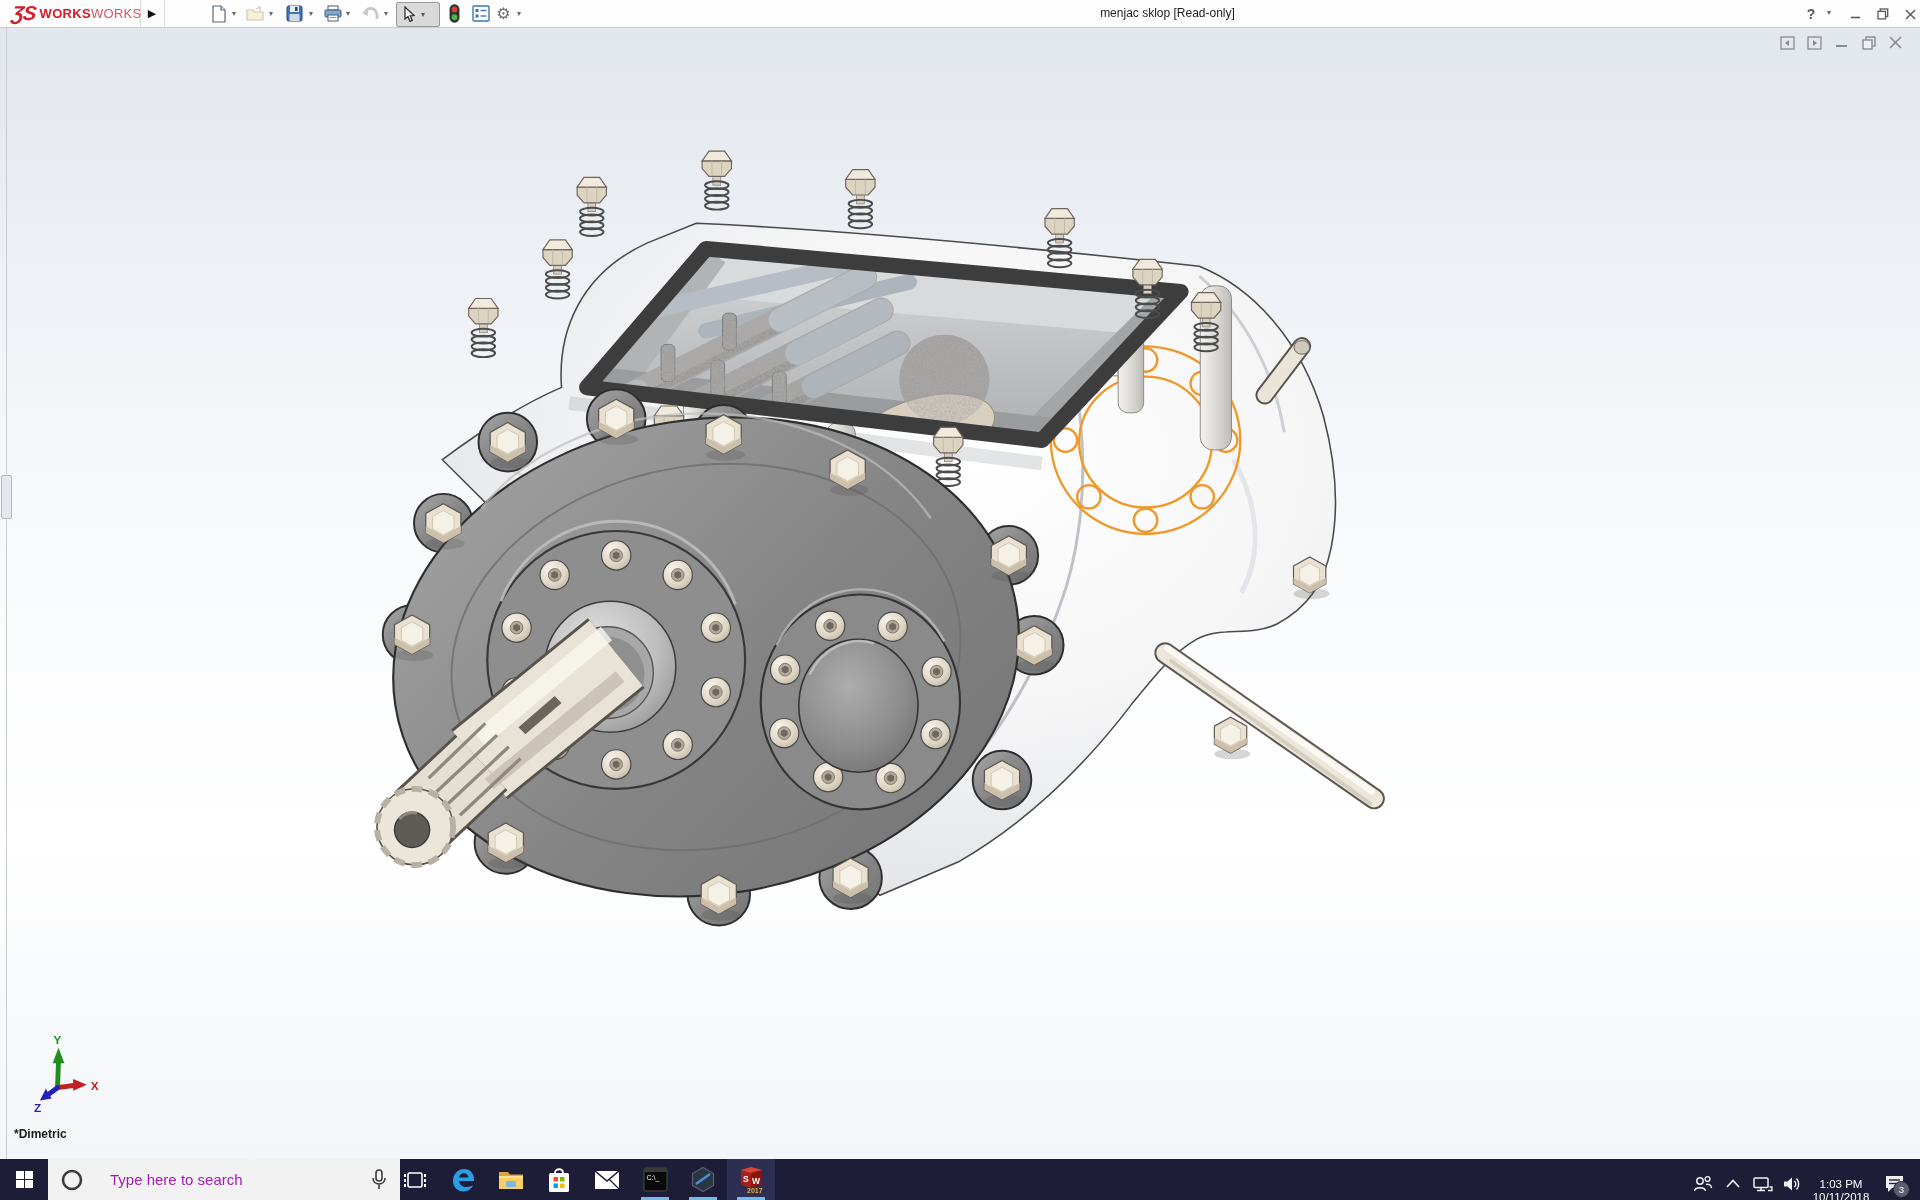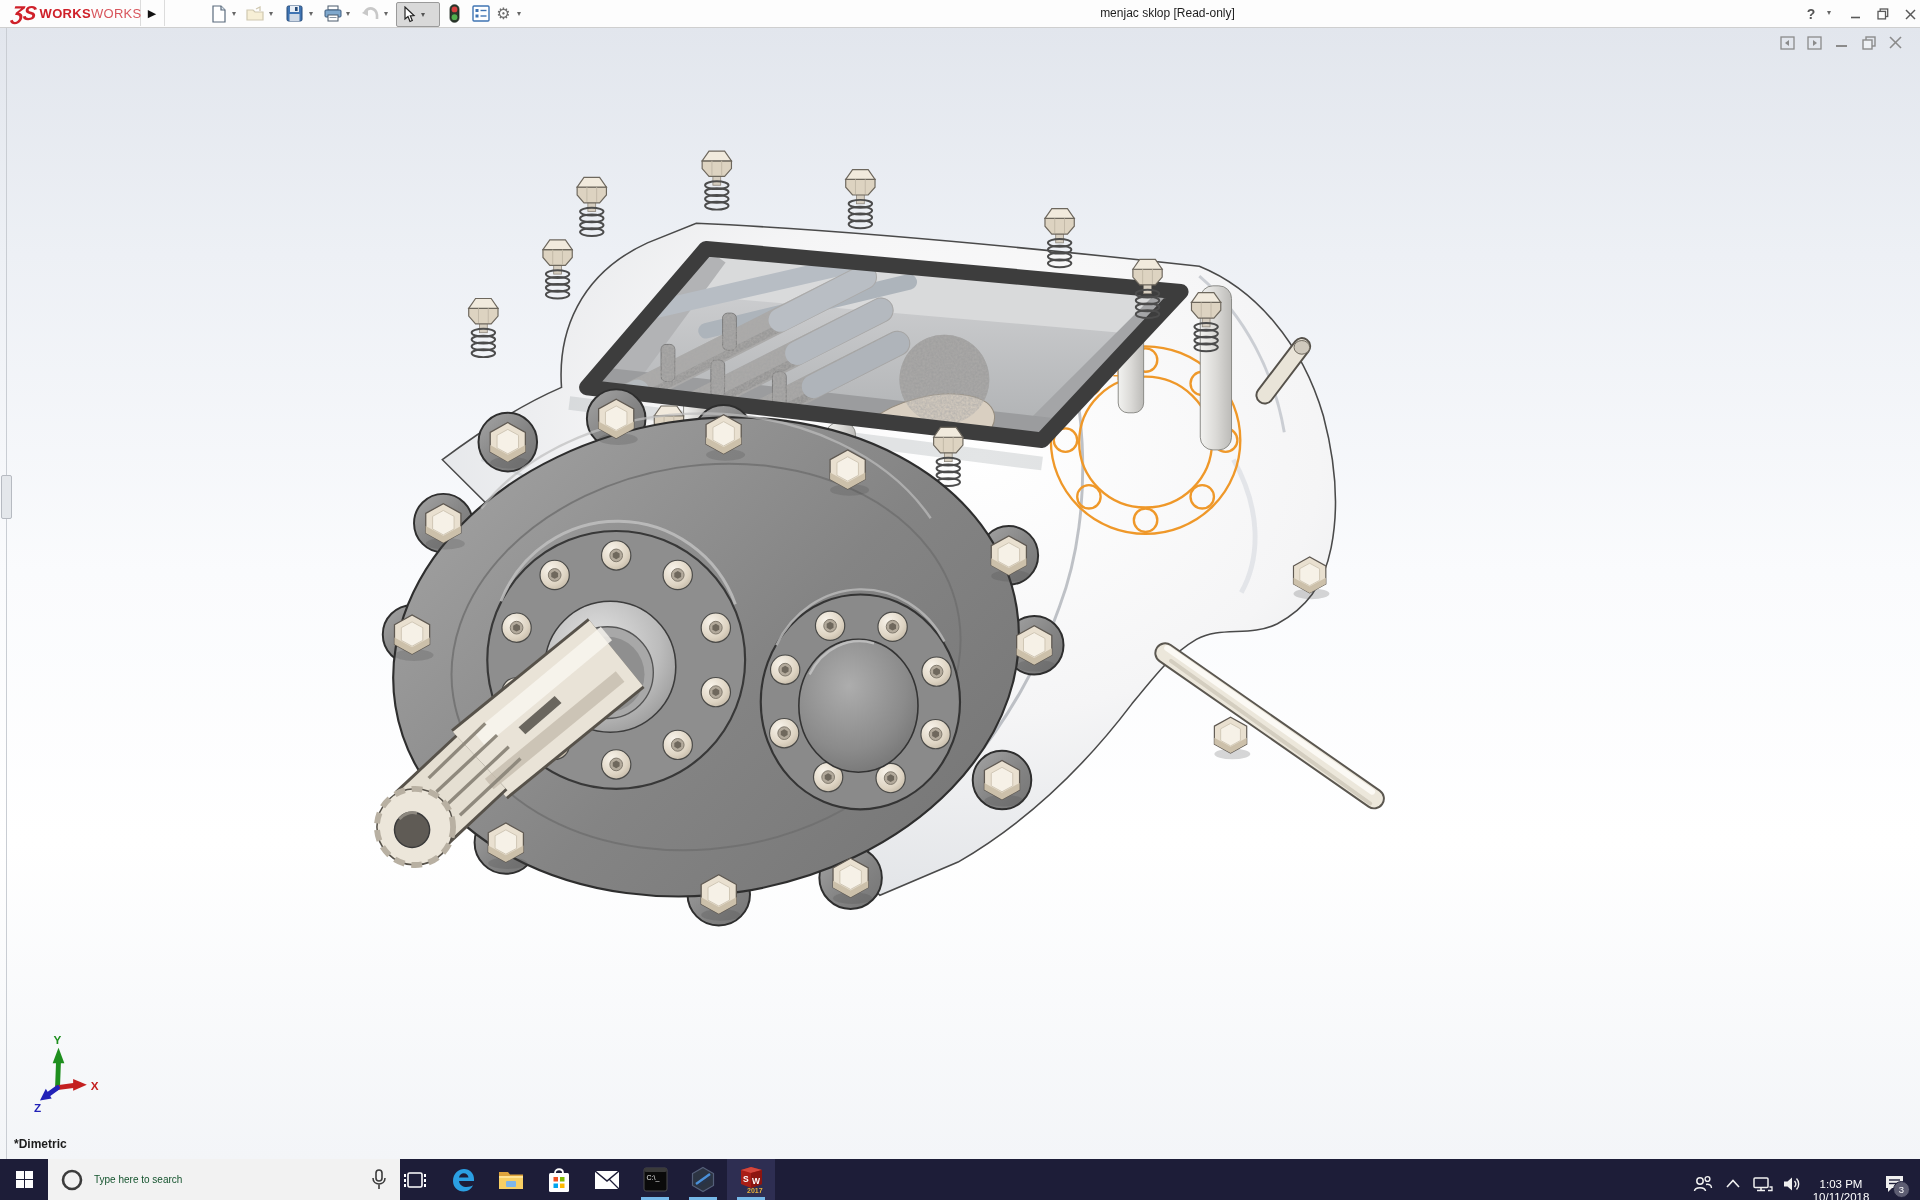--- a/index.html
+++ b/index.html
@@ -23,29 +23,29 @@
   .winbtn{position:absolute;top:6px;width:22px;height:16px;display:flex;align-items:center;justify-content:center;
     color:#555;cursor:pointer;}
   #help-btn{font-size:14px;font-weight:bold;}
   
   #viewport{position:absolute;top:27px;left:0;width:1920px;height:1132px;
     background:linear-gradient(180deg,#e2e6ed 0%,#edf0f5 20%,#fafbfd 48%,#ffffff 72%,#f3f5f8 100%);}
   #scene{position:absolute;left:0;top:0;width:1920px;height:1132px;}
   #splitter{position:absolute;left:6px;top:0;bottom:0;width:1px;background:#c9cdd3;}
   #splitter-tab{position:absolute;left:1px;top:448px;width:9px;height:42px;background:#e4e7eb;
     border:1px solid #b6bac1;border-radius:2px;cursor:pointer;}
-  #view-label{position:absolute;left:14px;bottom:8px;font-size:12px;font-weight:bold;color:#1c1c1c;}
+  #view-label{position:absolute;left:14px;bottom:18px;font-size:12px;font-weight:bold;color:#1c1c1c;}
   #docctl{position:absolute;top:8px;right:16px;display:flex;gap:10px;align-items:center;}
   .dbtn{width:17px;height:15px;display:flex;align-items:center;justify-content:center;color:#8b8b8b;cursor:pointer;}
   
   #taskbar{position:absolute;bottom:0;left:0;width:1920px;height:41px;background:#1d1d38;z-index:40;}
   #start{position:absolute;left:0;top:0;width:48px;height:41px;display:flex;align-items:center;justify-content:center;cursor:pointer;}
   #searchbox{position:absolute;left:48px;top:0;width:352px;height:41px;background:#f2f2f2;
     display:flex;align-items:center;cursor:text;}
-  #searchbox .ph{font-size:10px;color:#14532d;margin-left:10px;flex:1;}
+  #searchbox .ph{font-size:15px;color:#a21caf;margin-left:26px;flex:1;}
   #apps{position:absolute;left:391px;top:0;height:41px;display:flex;}
   .app{width:48px;height:41px;position:relative;display:flex;align-items:center;justify-content:center;cursor:pointer;}
   .app .ul{position:absolute;bottom:0;left:10px;right:10px;height:3px;background:#76b8e8;}
   .app.hl{background:#2e2e52;}
   #tray{position:absolute;right:0;top:4px;height:41px;display:flex;align-items:flex-end;}
   .trayico{width:30px;height:41px;display:flex;align-items:center;justify-content:center;cursor:pointer;}
   #clock{width:66px;text-align:center;color:#fff;font-size:11.5px;line-height:13px;cursor:default;}
   #action{position:relative;width:40px;height:41px;display:flex;align-items:center;justify-content:center;cursor:pointer;}
   #badge{position:absolute;right:4px;bottom:6px;width:15px;height:15px;border-radius:50%;background:#5d5d72;
     color:#fff;font-size:9.5px;display:flex;align-items:center;justify-content:center;border:1px solid #1d1d38;}

